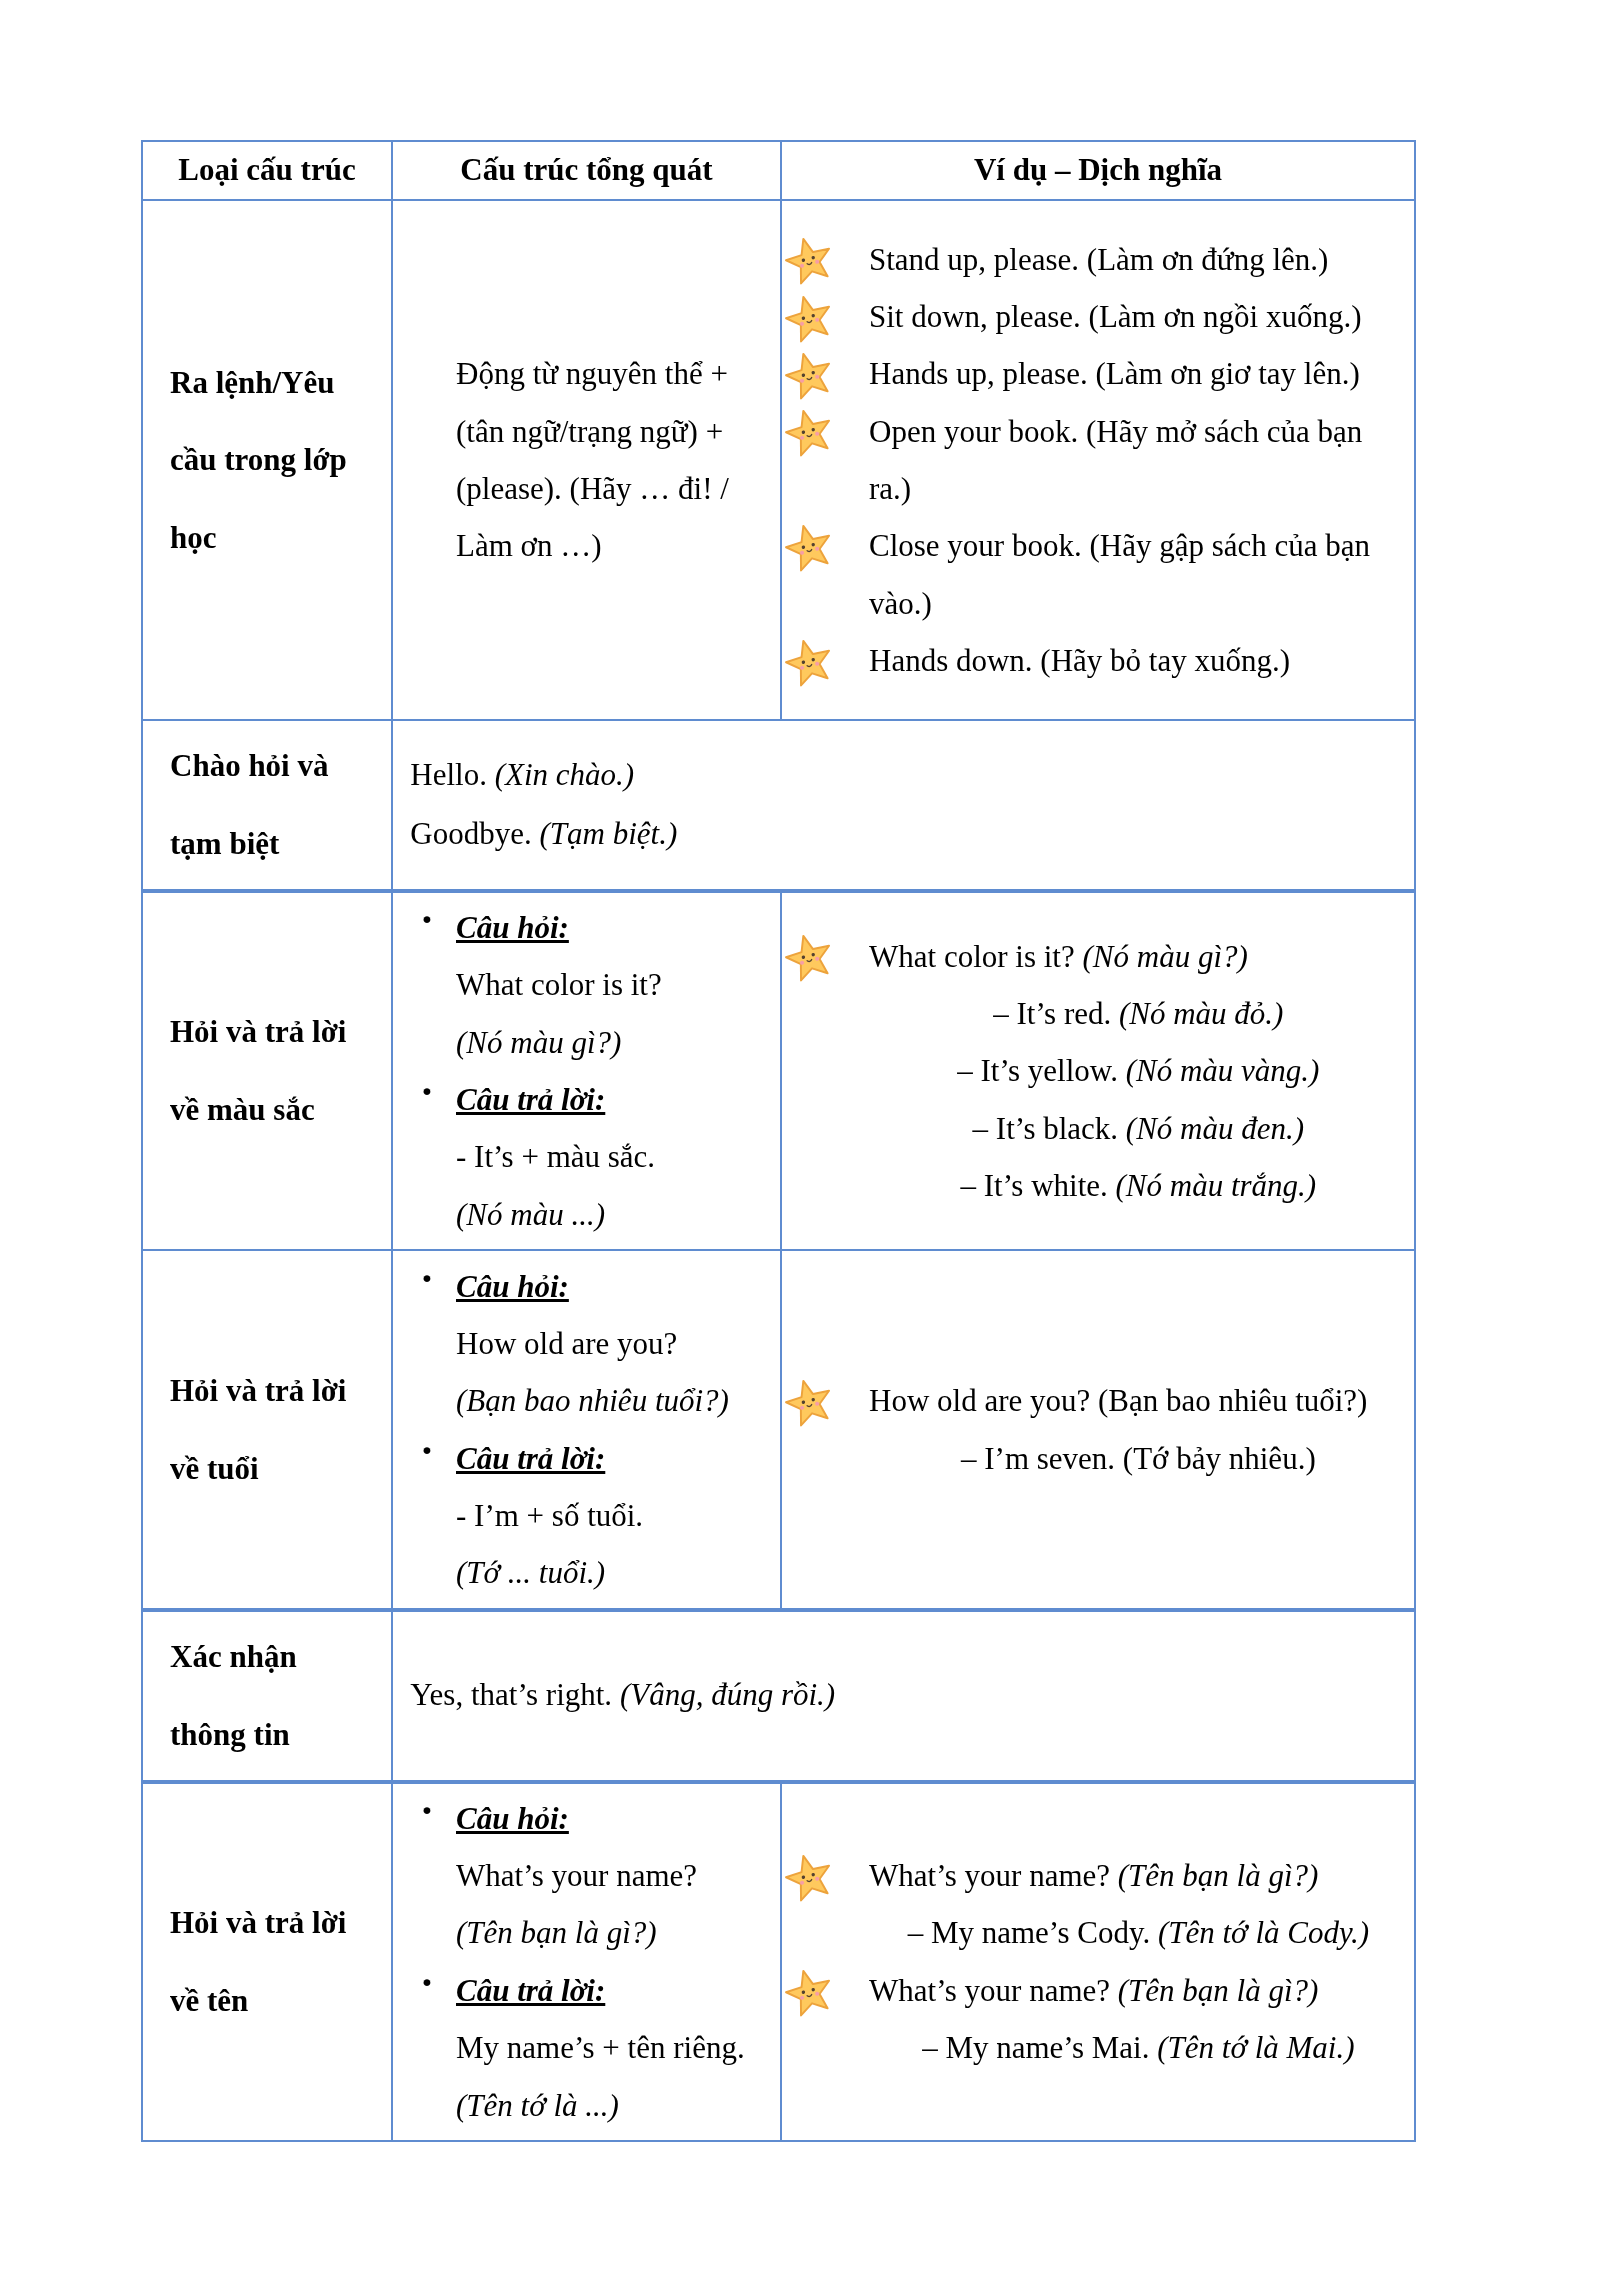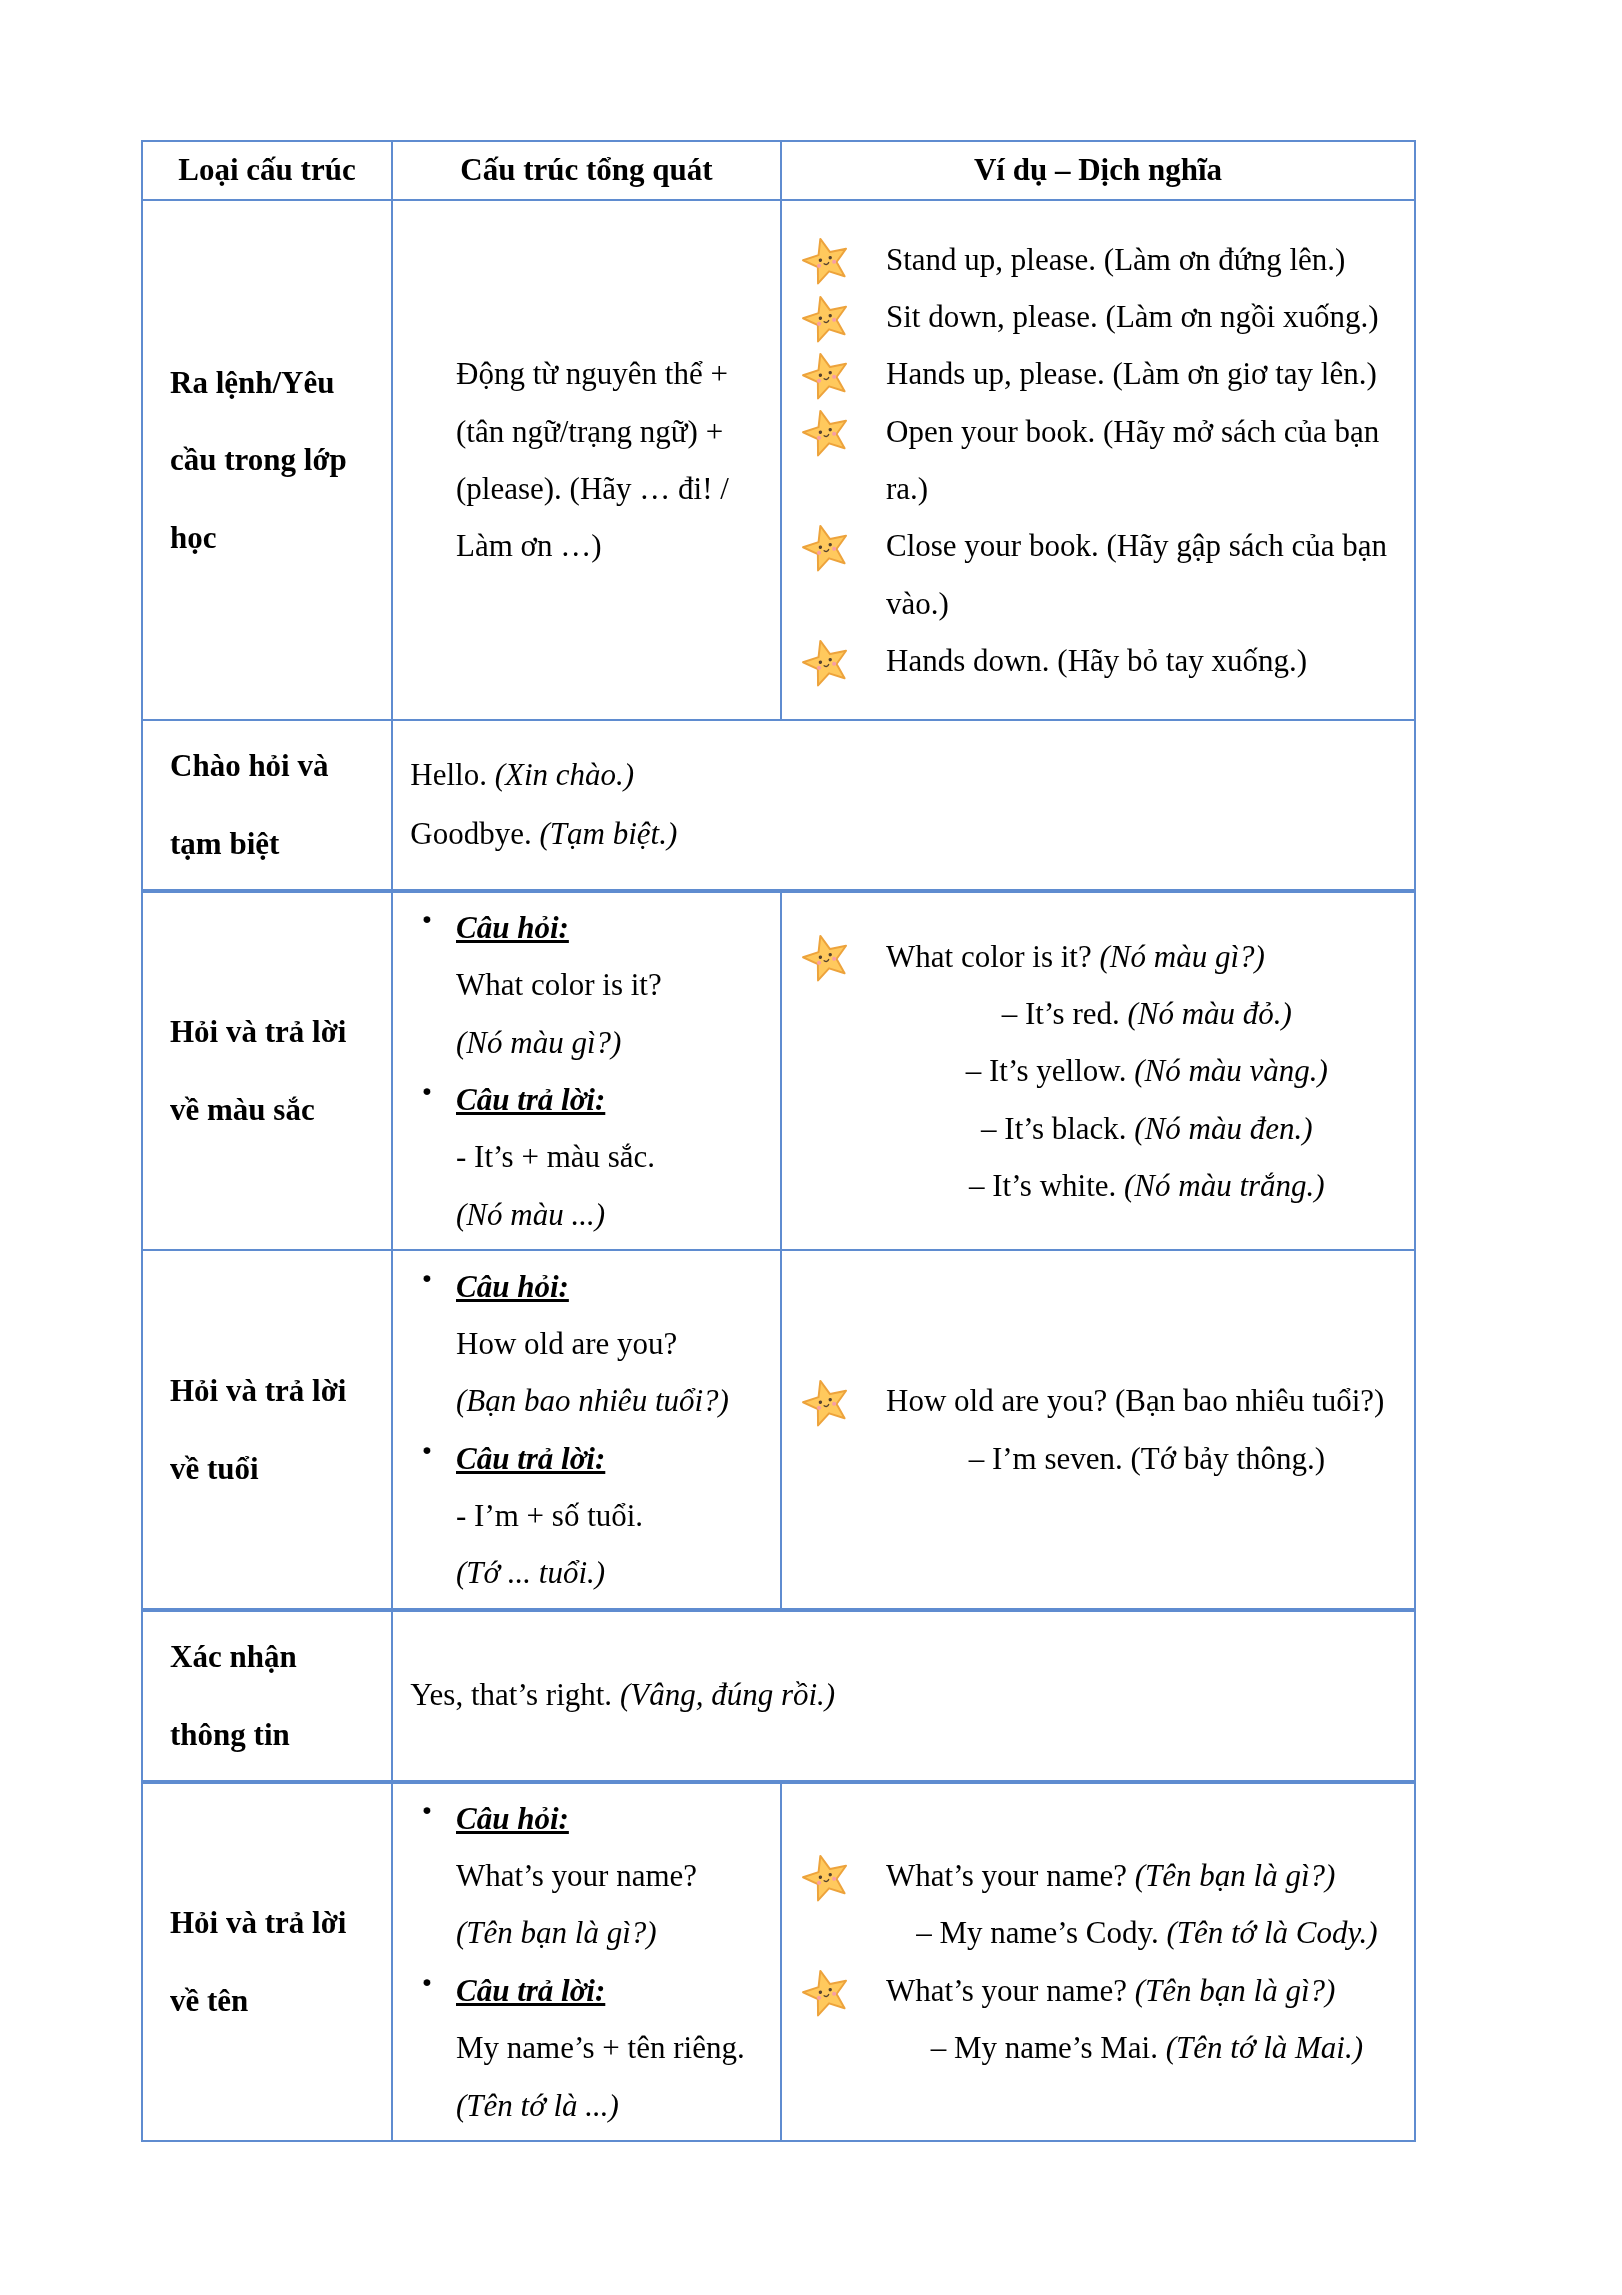--- a/index.html
+++ b/index.html
@@ -35,21 +35,21 @@
   .row-3{height:345px;} .row-4{height:112px;margin-left:8px;} .row-5{height:338px;}
   
   .row-1 td{border-bottom-width:4.7px;}
   .row-4 td{border-top-width:4.7px;border-bottom-width:4.7px;}
   td.label{
     font-weight:bold;line-height:2.5;
     padding-left:27px;padding-right:28px;
   }
   td.structure{padding-left:63px;padding-right:9.4px;border-radius:20px;}
   td.mergedcell{padding-left:17.3px;line-height:1.9;}
-  td.examples{padding-left:19px;padding-right:6.3px;}
+  td.examples{padding-left:2px;padding-right:6.3px;}
   p.para{margin:0;}
   p.bullet{position:relative;}
   p.bullet .dot{
     position:absolute;left:-36px;top:0;
     font-family:"DejaVu Sans",sans-serif;font-size:23.6px;
   }
   .it{font-style:italic;}
   .bd{font-weight:bold;text-decoration:underline;}
   .ex-star{display:flex;align-items:flex-start;}
   .ex-star .star{
@@ -217,21 +217,21 @@
                     <path d="M32 4 L39.6 23.5 L60.5 24.7 L44.4 38 L49.6 58.3 L32 47 L14.4 58.3 L19.6 38 L3.5 24.7 L24.4 23.5 Z" style="fill:var(--star-fill);stroke:var(--star-stroke);stroke-width:2.5;stroke-linejoin:round"></path>
                     <circle cx="25" cy="30.5" r="2.2" style="fill:var(--star-face)"></circle>
                     <circle cx="38" cy="30.5" r="2.2" style="fill:var(--star-face)"></circle>
                     <circle cx="21.5" cy="36.8" r="2.6" style="fill:var(--star-cheek)"></circle>
                     <circle cx="41.5" cy="36.8" r="2.6" style="fill:var(--star-cheek)"></circle>
                     <path d="M28.5 36 Q31.5 39.5 34.5 36" style="fill:none;stroke:var(--star-face);stroke-width:1.8;stroke-linecap:round"></path>
                   </g>
                 </svg></span>
               <div class="ex-text"><span>How old are you? (Bạn bao nhiêu tuổi?)</span></div>
             </div>
-            <p class="para ex-dash"><span>– I’m seven. (Tớ bảy thông.)</span></p>
+            <p class="para ex-dash"><span>– I’m seven. (Tớ bảy nhiêu.)</span></p>
           </td>
         </tr>
         <tr class="row-4">
           <td class="label">Xác nhận thông tin</td>
           <td colspan="2" class="mergedcell">
             <p class="para"><span>Yes, that’s right. </span><span class="it">(Vâng, đúng rồi.)</span></p>
           </td>
         </tr>
         <tr class="row-5">
           <td class="label">Hỏi và trả lời về tên</td>

